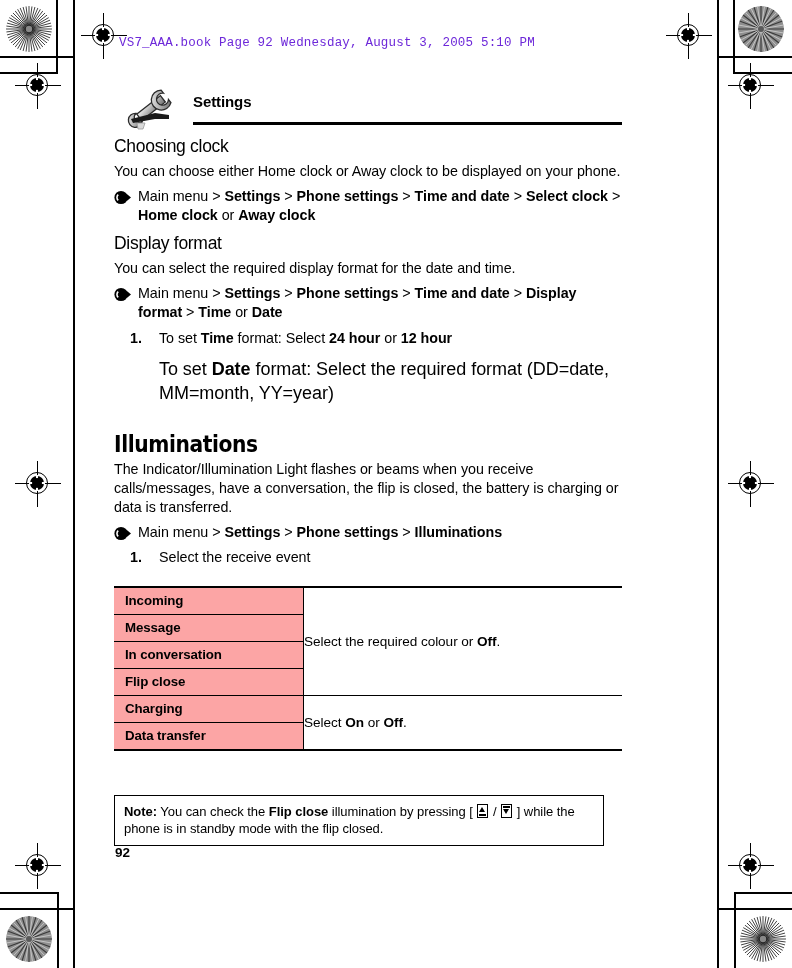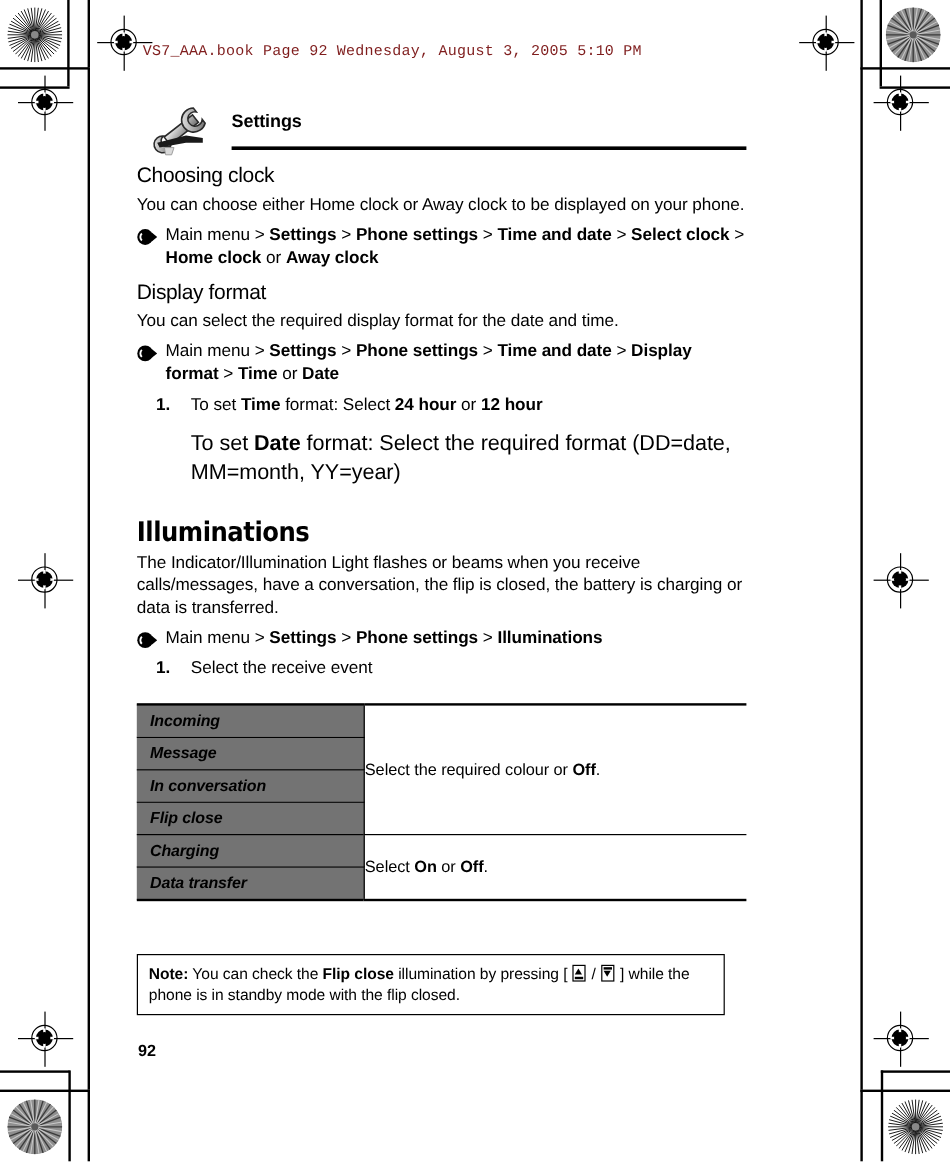--- a/index.html
+++ b/index.html
@@ -65,21 +65,21 @@
   .trimline { position: absolute; background: #000; }
 
   
   .page-header-text {
     position: absolute;
     left: 119px; top: 36px;
     font-family: "Liberation Mono", monospace;
     font-size: 12.5px;
     letter-spacing: 0.2px;
     white-space: nowrap;
-    color: #7f1d1d;
+    color: #6d28d9;
   }
 
   .content {
     position: absolute;
     left: 114px;
     top: 79px;
     width: 508px;
   }
 
   .chapter-head {
@@ -170,29 +170,28 @@
     border-collapse: collapse;
     width: 508px;
     table-layout: fixed;
   }
   .illum-table td {
     vertical-align: middle;
     padding: 0;
   }
   .illum-table .lab {
     width: 178px;
-    background: #737373;
+    background: #fca5a5;
     font-weight: bold;
     font-size: 13.3px;
     padding: 4px 0 4px 11px;
     height: 18px;
     border-bottom: 1px solid #000;
     border-right: 1px solid #000;
     letter-spacing: -0.1px;
-    font-style: italic;
   }
   .illum-table tr.first .lab { border-top: 2px solid #000; }
   .illum-table tr.first .val { border-top: 2px solid #000; }
   .illum-table .val {
     font-size: 13.6px;
     letter-spacing: -0.05px;
   }
   .illum-table .val.grp1 { border-bottom: 1px solid #000; }
   .illum-table .val.grp2 { border-bottom: 2px solid #000; }
   .illum-table tr.lastrow .lab { border-bottom: 2px solid #000; }
@@ -228,21 +227,21 @@
   .keyglyph.up .tri { border-bottom: 5px solid #000; }
   .keyglyph.down .tri { border-top: 5px solid #000; top: 4px; }
   .keyglyph .bar {
     position: absolute; left: 1px; width: 7px; height: 2px; background: #000;
   }
   .keyglyph.up .bar { bottom: 1px; }
   .keyglyph.down .bar { top: 1px; }
 
   .page-number {
     position: absolute;
-    left: 115px; top: 868px;
+    left: 115px; top: 845px;
     font-size: 13.5px;
     font-weight: bold;
   }
 </style>
 </head>
 <body>
 
 <div class="mark starburst" style="left:6px; top:6px;">
   <svg width="46" height="46" viewBox="0 0 46 46">
     <circle cx="23" cy="23" r="23" fill="#ffffff"></circle>

